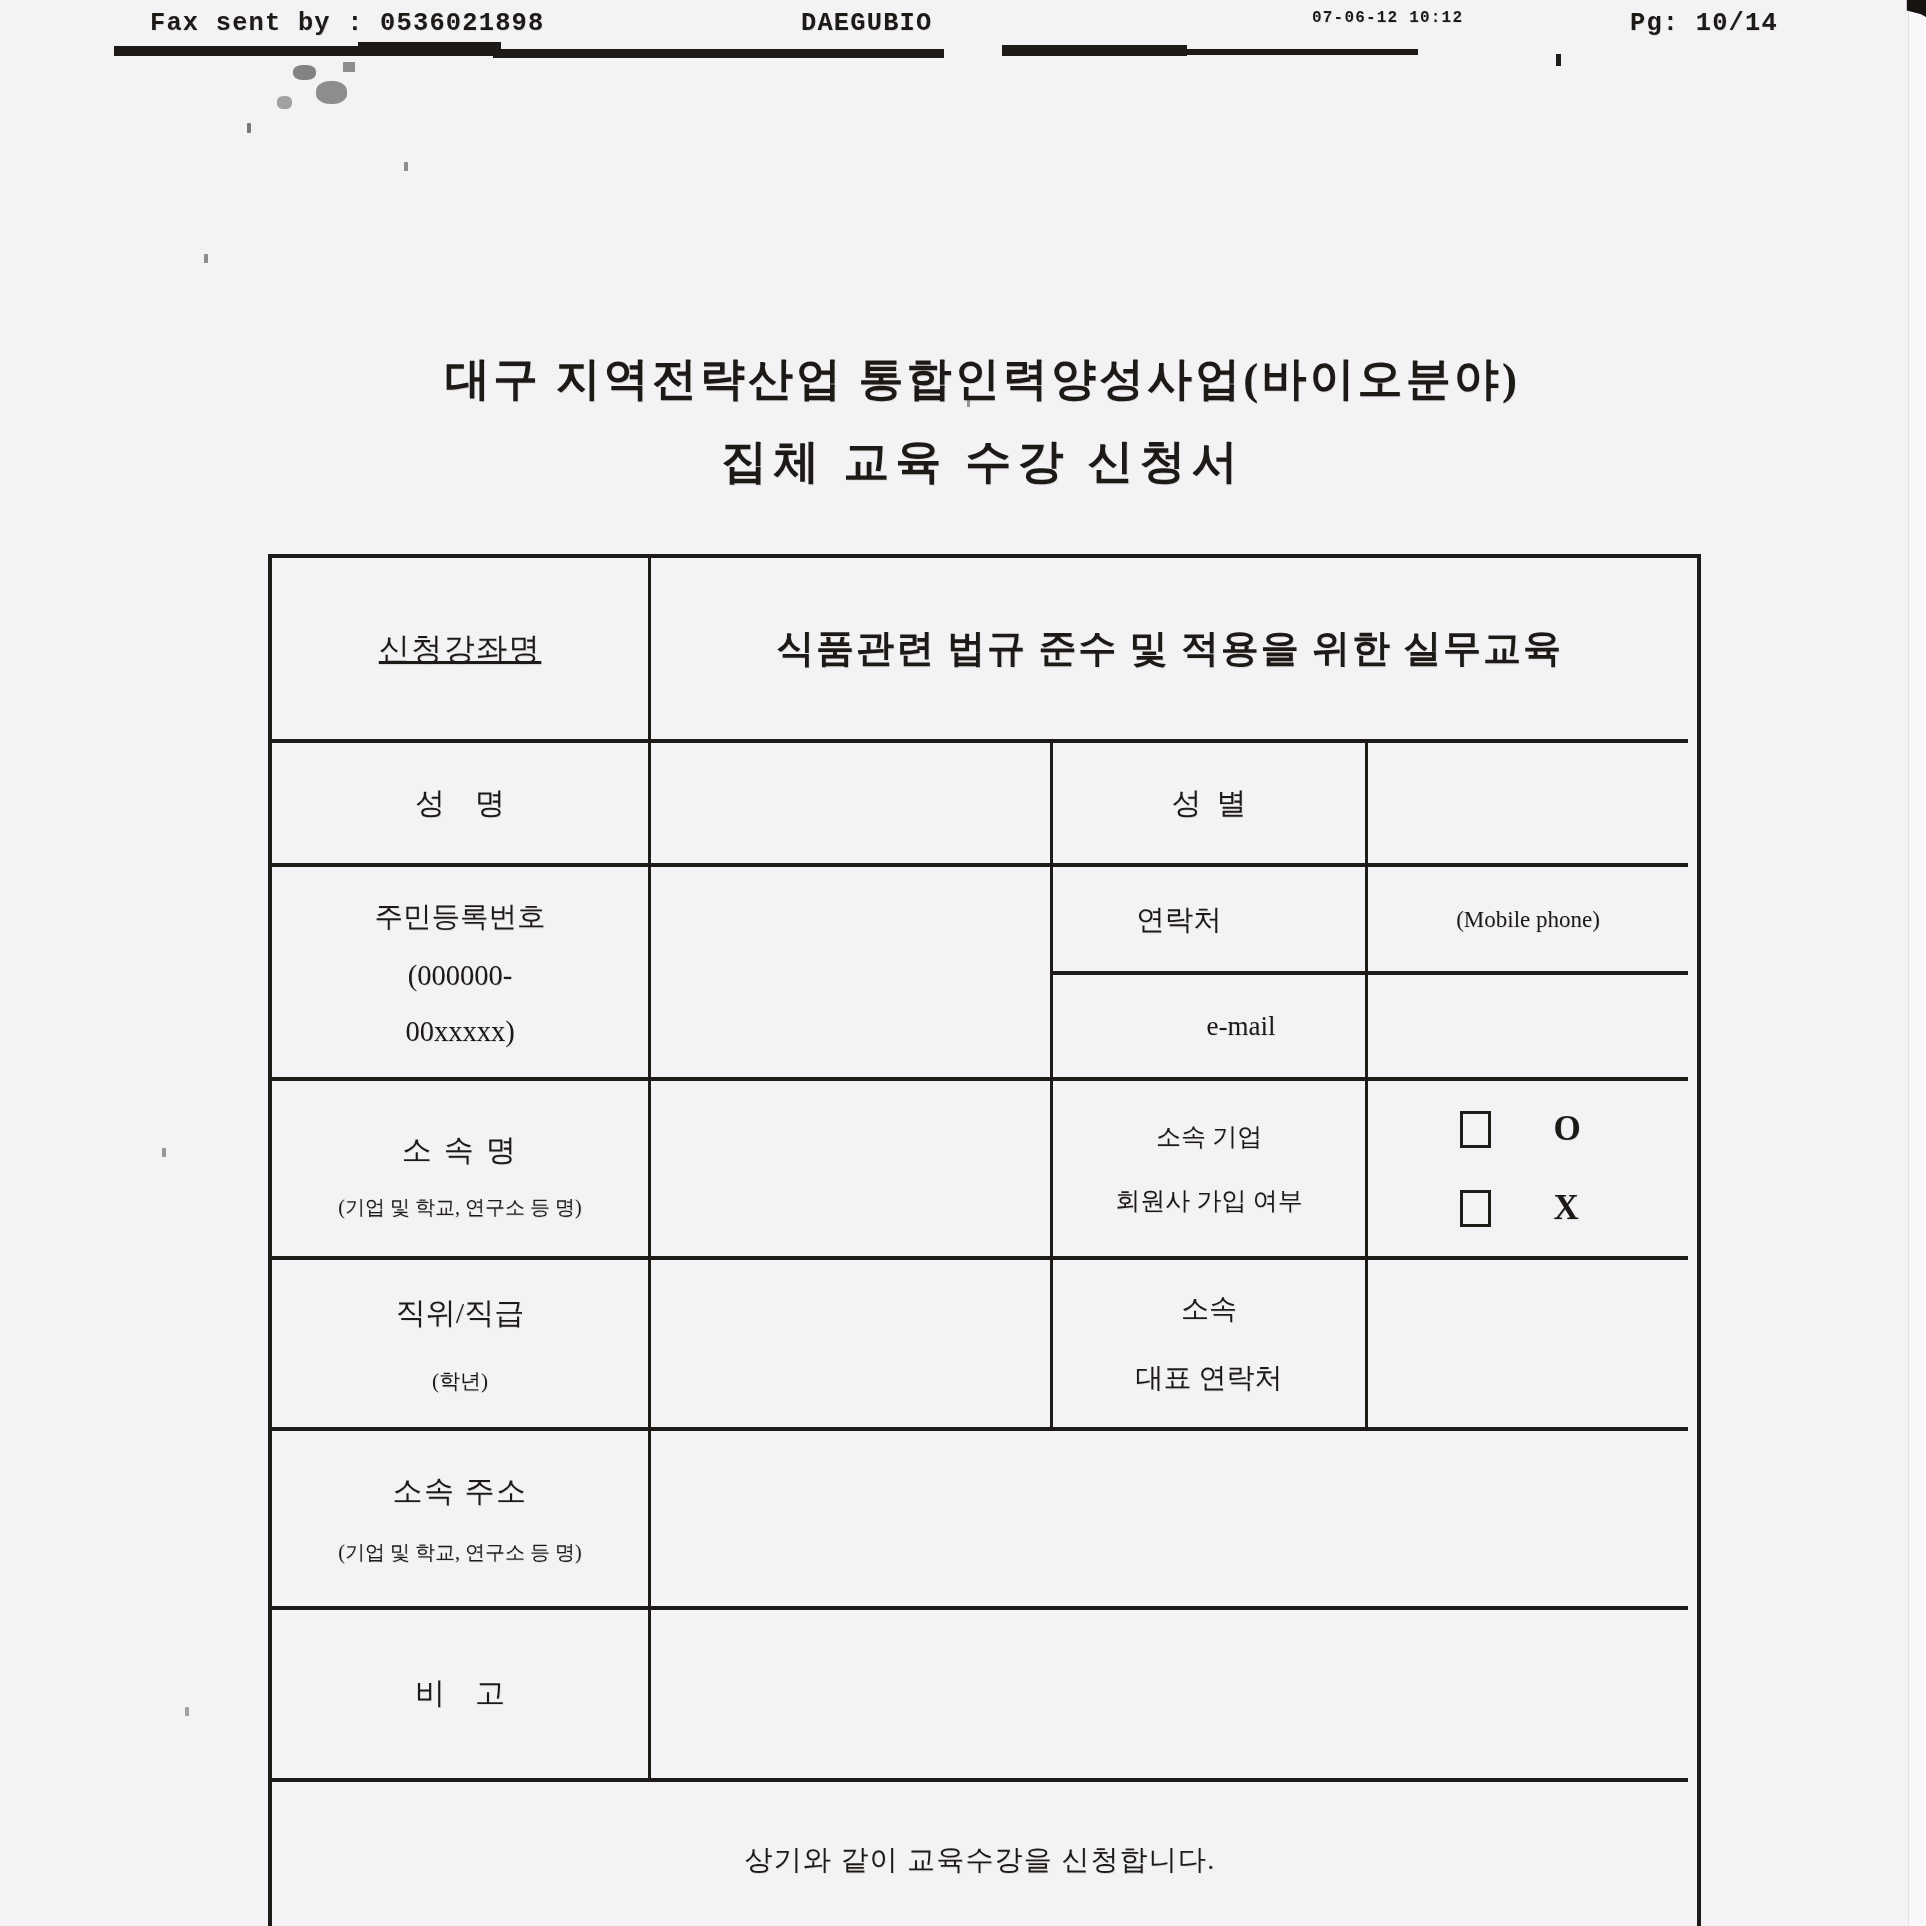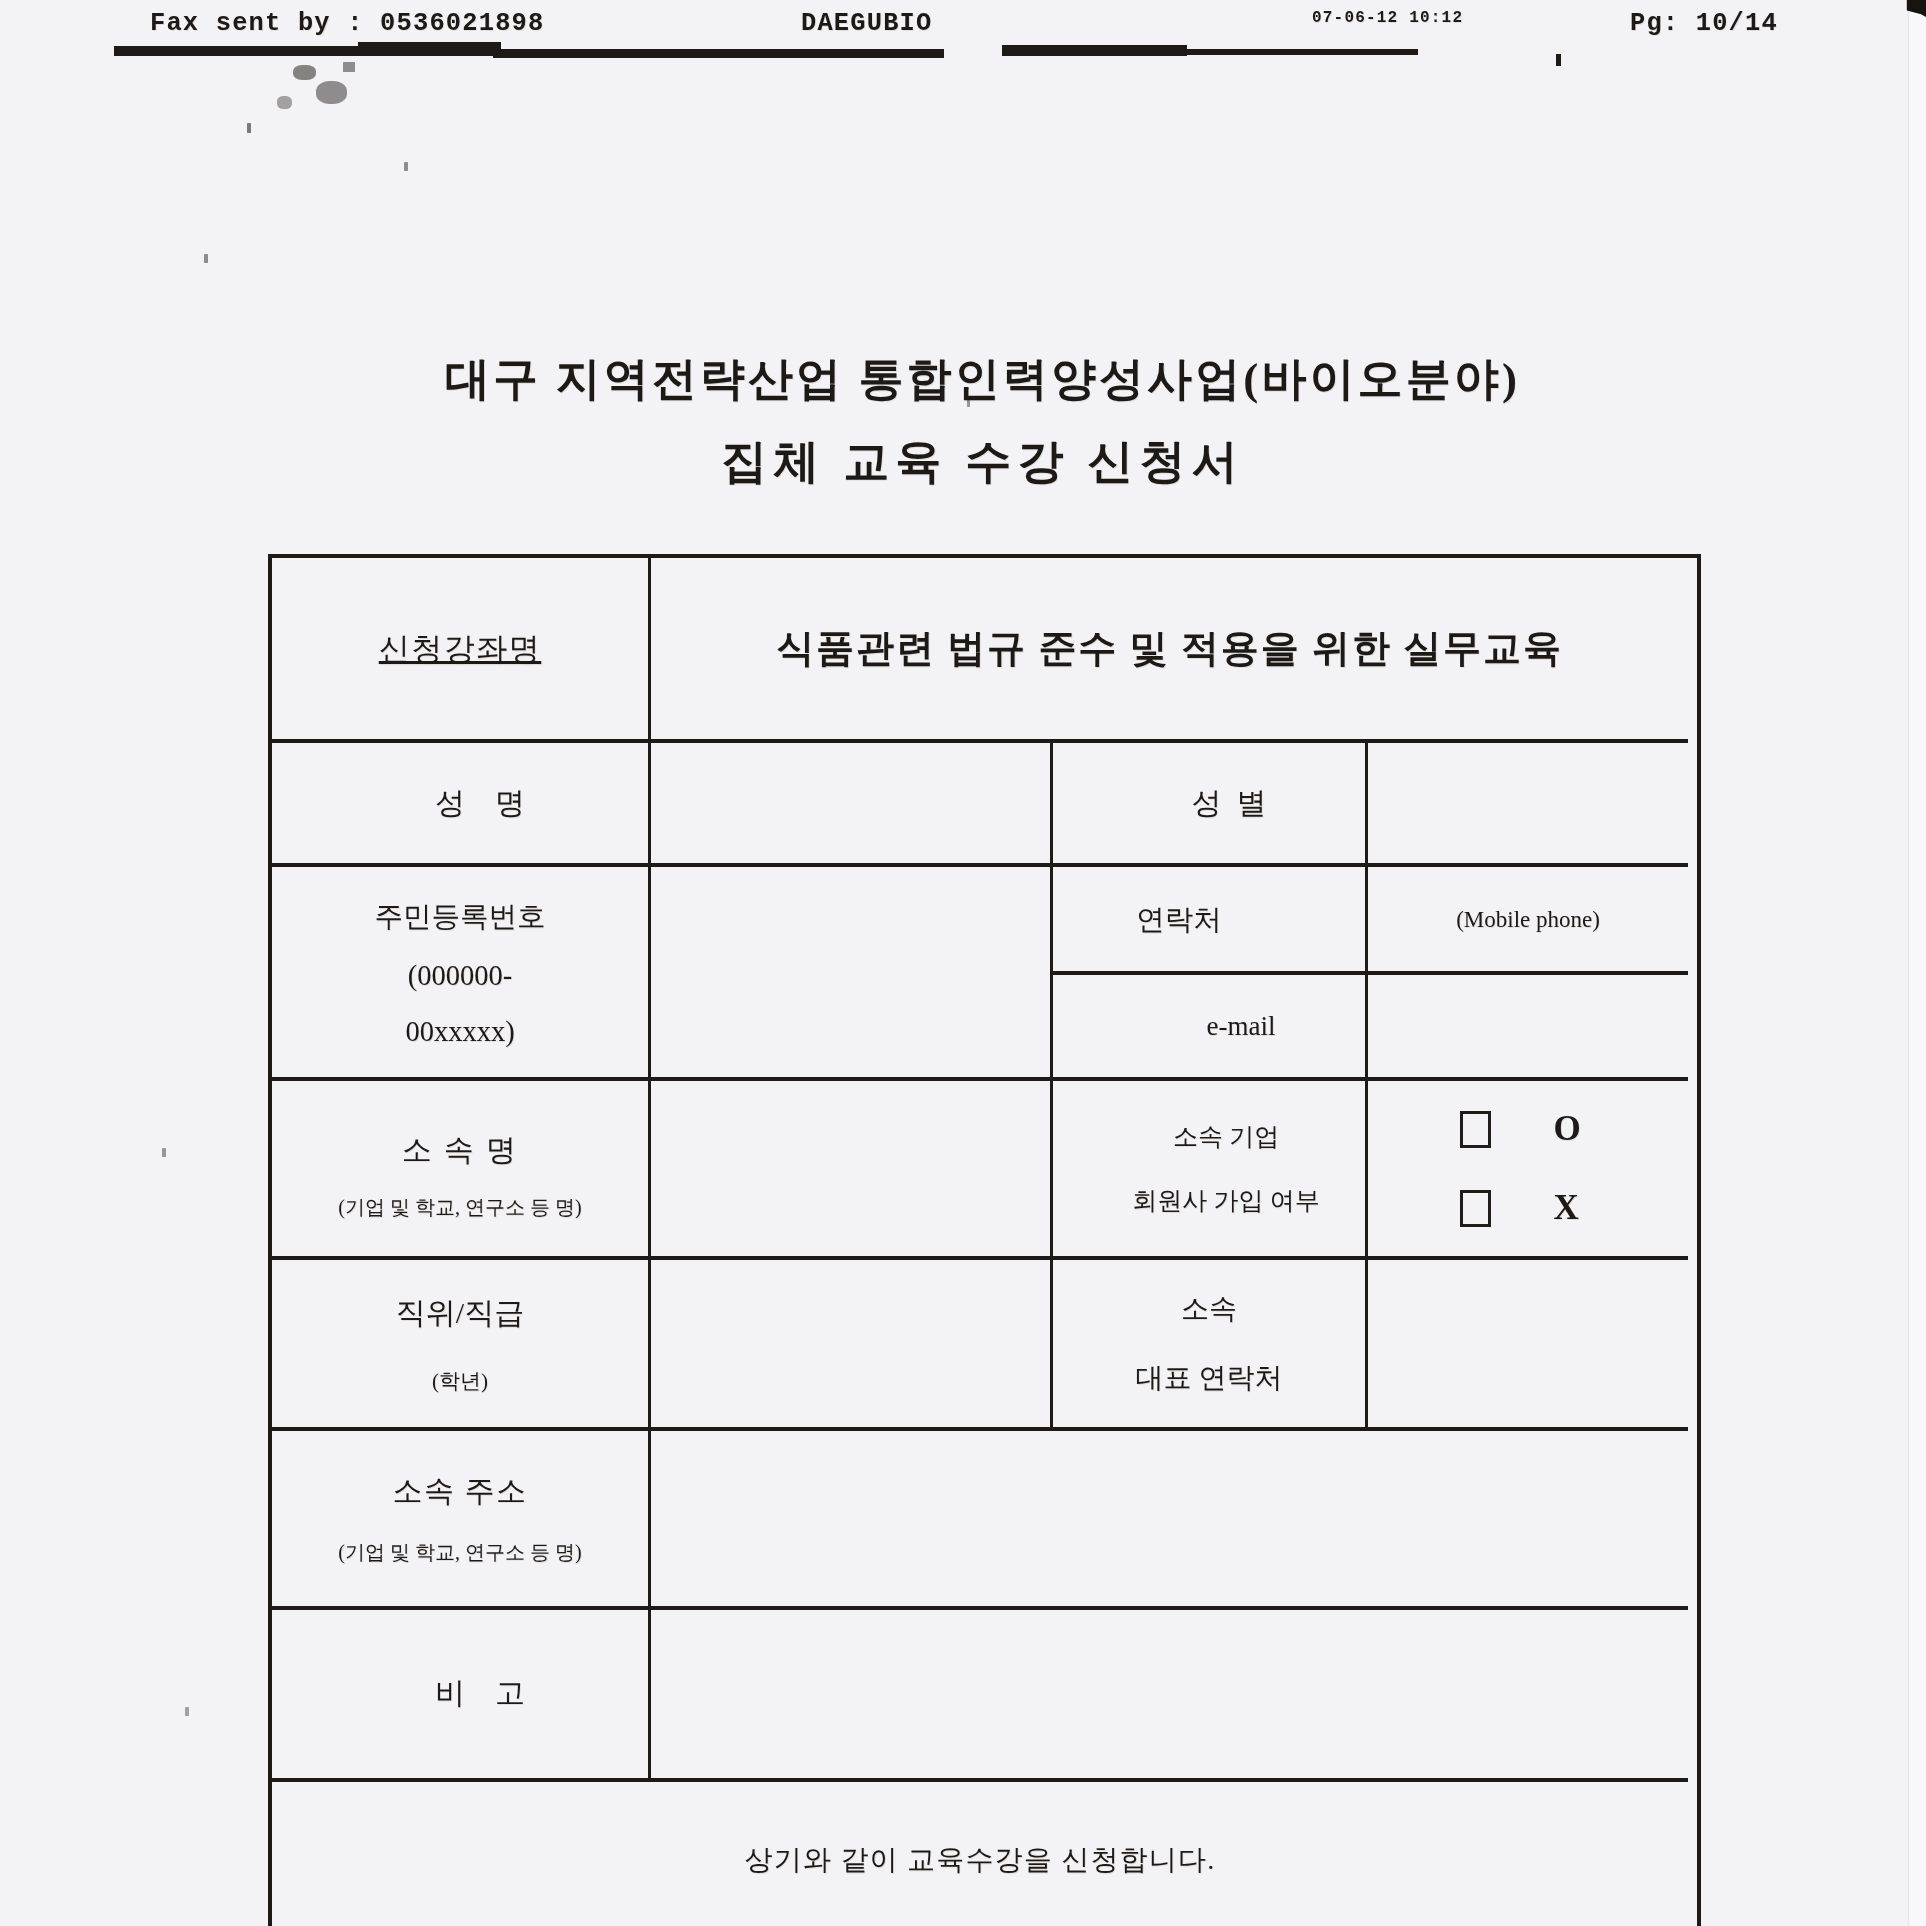--- a/index.html
+++ b/index.html
@@ -6,21 +6,21 @@
   body{
     width:1965px;height:2697px;position:relative;
     background:#f3f2f4;
     font-family:"Liberation Serif","DejaVu Serif",serif;
     color:#1c1917;
     overflow:hidden;
   }
   .abs{position:absolute;}
   .kr{font-family:"Liberation Serif","DejaVu Serif",serif;}
   .mono{font-family:"Liberation Mono","DejaVu Sans Mono",monospace;}
-  .pre{white-space:pre;margin-left:20px;}
+  .pre{white-space:pre;}
   .center{text-align:center;}
   .ink{color:#1c1917;text-shadow:0.8px 1.2px 0 rgba(90,70,55,0.12);}
   .line{position:absolute;background:#1d1a18;}
   .cell{
     position:absolute;display:flex;flex-direction:column;
     align-items:center;justify-content:center;text-align:center;
   }
   .speck{position:absolute;background:#2a2624;border-radius:0.4px;}
   #sheet-edge{
     position:absolute;left:1908px;top:0;width:57px;height:2697px;
@@ -113,21 +113,21 @@
   <div class="cell kr ink" style="left:781px;top:310px;width:252px;height:104px;font-size:28.5px;">연락처</div>
   <div class="cell kr ink" style="left:1096px;top:310px;width:320px;height:104px;font-size:23px;">(Mobile phone)</div>
   <div class="cell kr ink" style="left:781px;top:417px;width:376px;height:102px;font-size:27px;">e-mail</div>
   <div class="cell" style="left:1096px;top:417px;width:320px;height:102px;"></div>
 
   <div class="cell kr ink" style="left:0;top:523px;width:376px;height:189px;gap:23px;">
     <span style="font-size:30px;letter-spacing:2.3px;">소 속 명</span>
     <span style="font-size:20px;">(기업 및 학교, 연구소 등 명)</span>
   </div>
   <div class="cell" style="left:379px;top:523px;width:399px;height:175px;"></div>
-  <div class="cell kr ink" style="left:798px;top:523px;width:312px;height:175px;gap:31px;font-size:25px;">
+  <div class="cell kr ink" style="left:781px;top:523px;width:312px;height:175px;gap:31px;font-size:25px;">
     <span>소속 기업</span>
     <span>회원사 가입 여부</span>
   </div>
   <div class="cell" style="left:1096px;top:523px;width:320px;height:175px;gap:39px;">
     <div class="chk-row">
       <span class="checkbox-box"></span>
       <span class="chk-letter kr ink">O</span>
     </div>
     <div class="chk-row">
       <span class="checkbox-box"></span>

